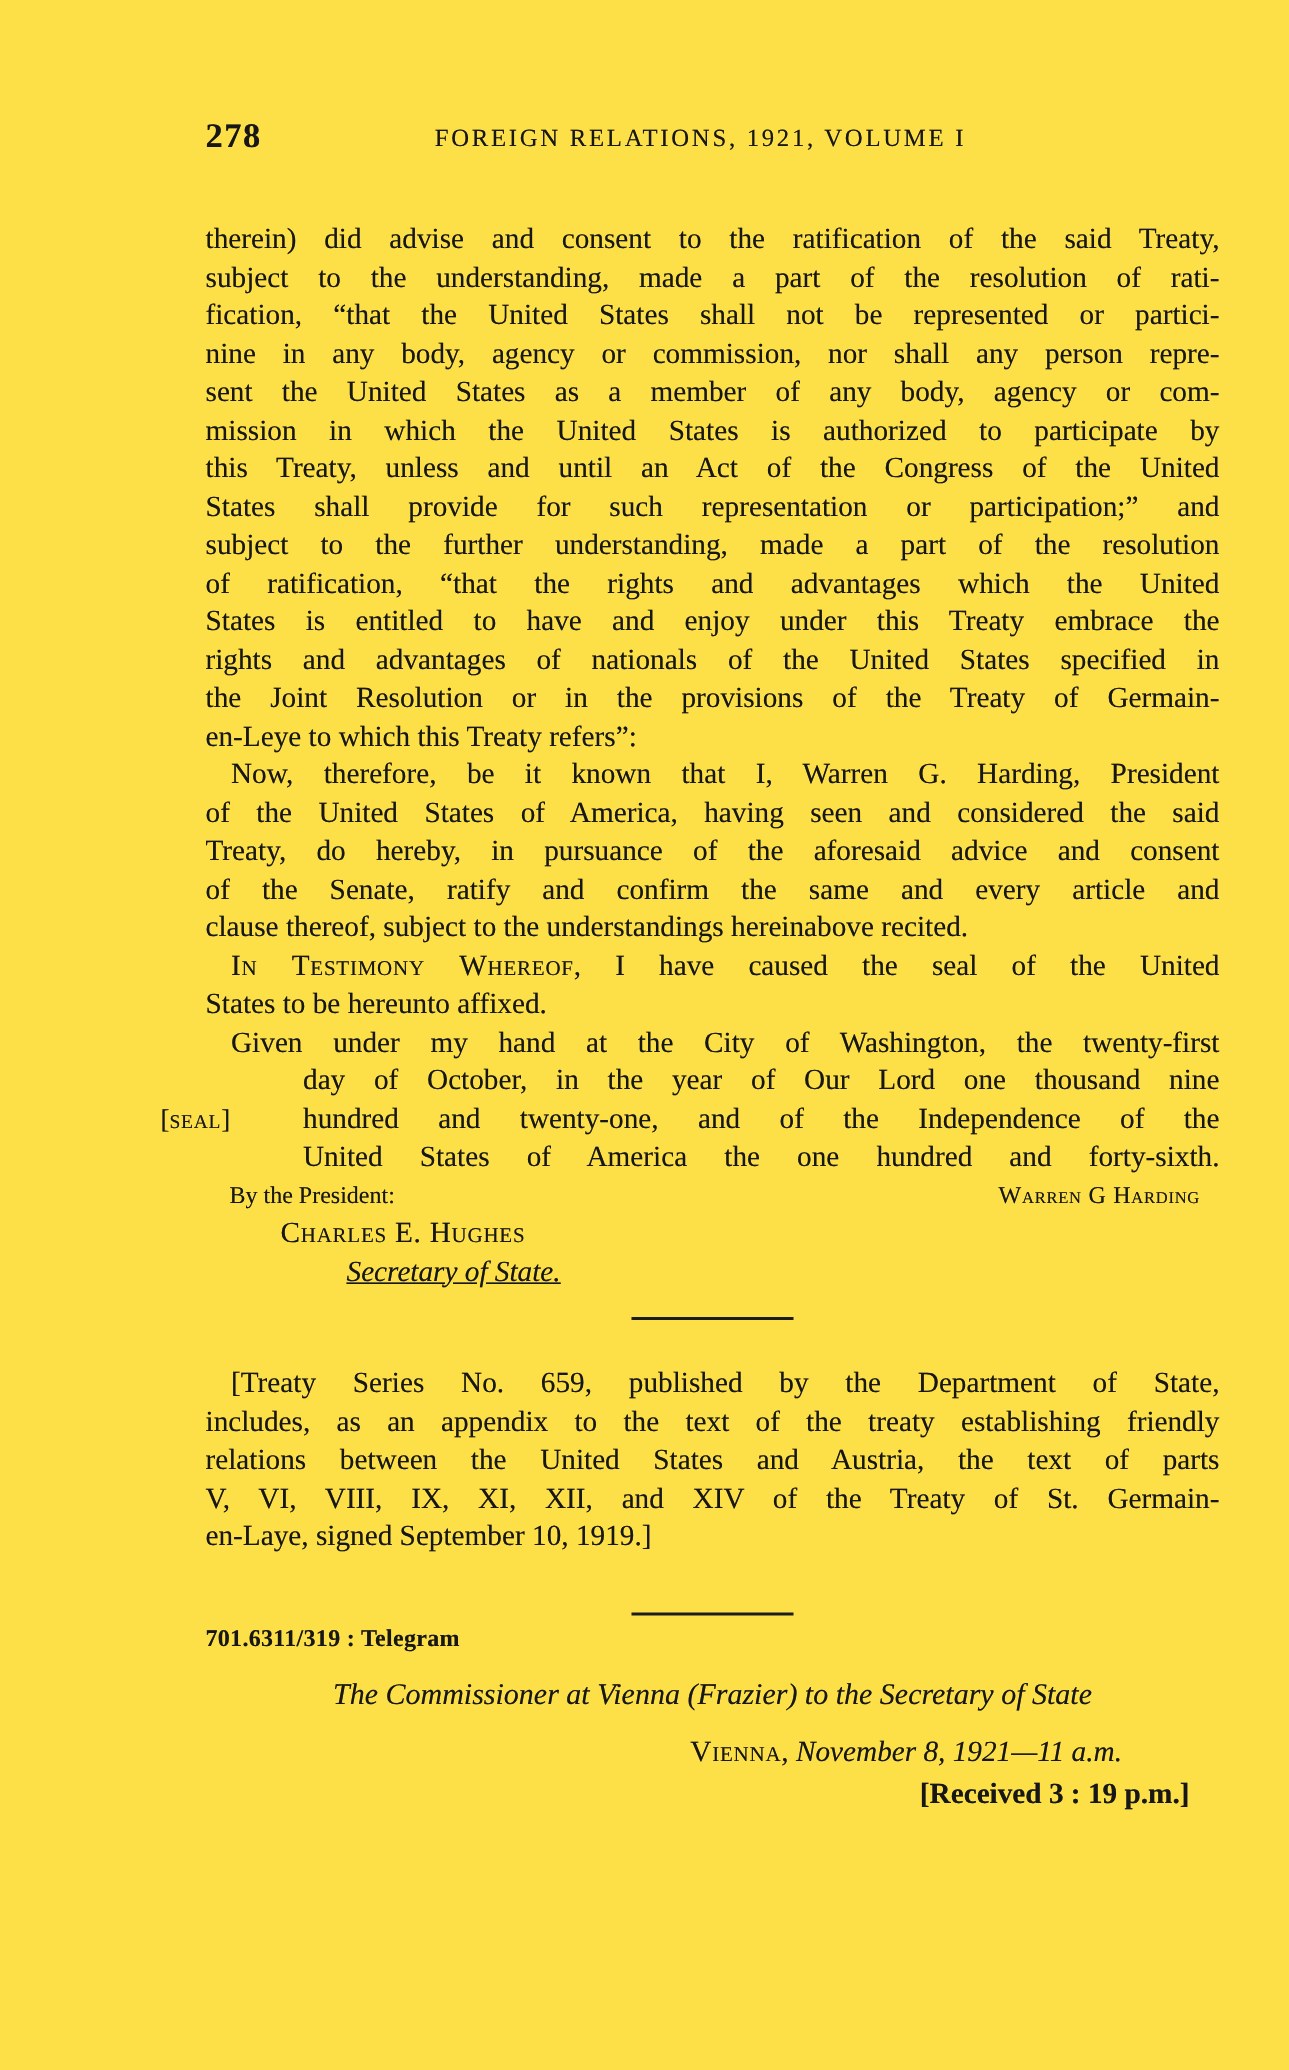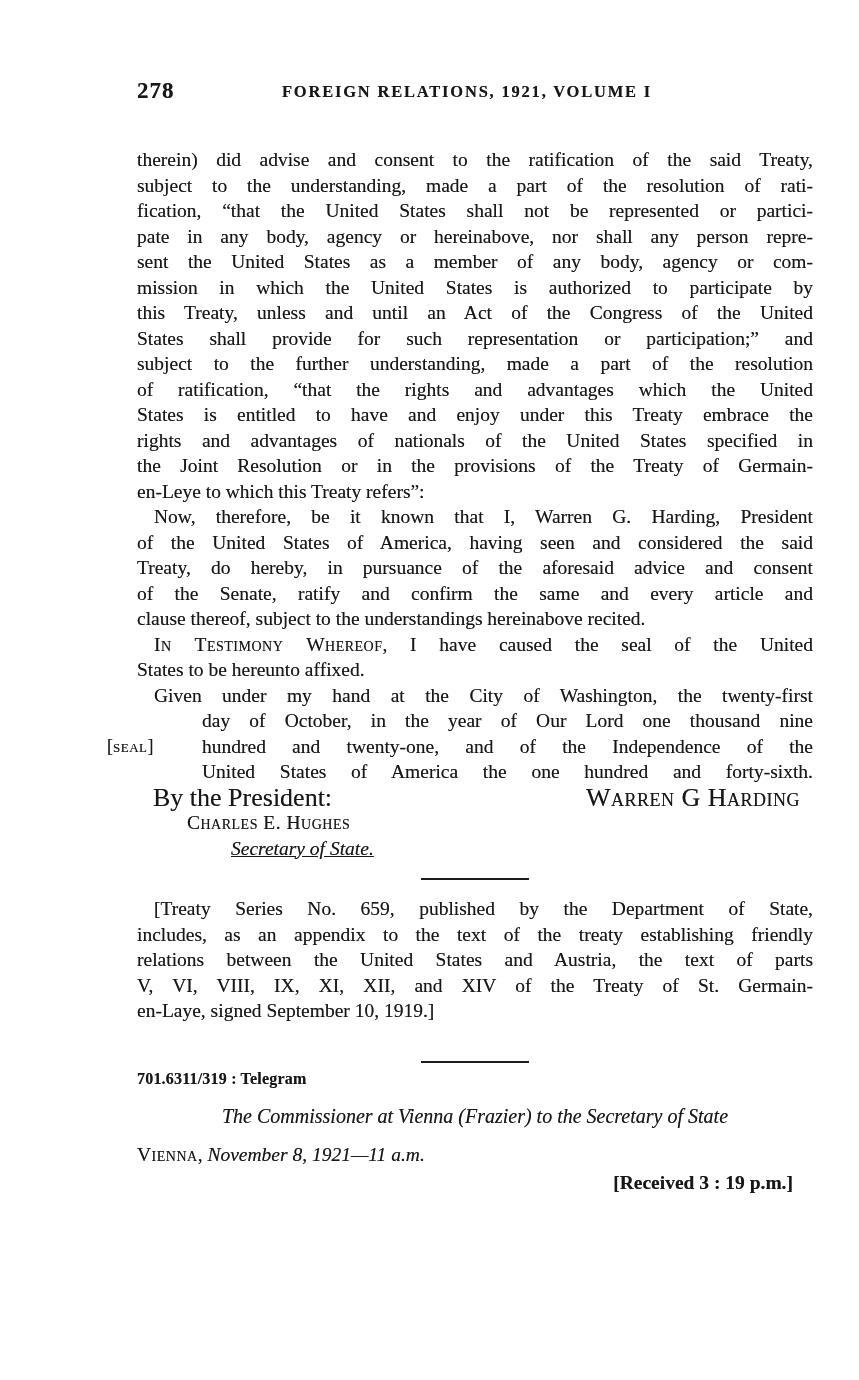--- a/index.html
+++ b/index.html
@@ -1,83 +1,83 @@
 <!DOCTYPE html>
 <html><head>
 <meta charset="utf-8">
 <style>
   html,body{margin:0;padding:0;background:#e8e6e1;}
   .page{
     position:relative;
     width:859px;height:1380px;
     margin:0 auto;
-    background:#ffffff;
+    background:#fde047;
     box-sizing:border-box;
     padding:78px 46px 0 137px;
     font-family:"Liberation Serif","DejaVu Serif",serif;
     color:#171717;
     text-shadow:0 0 0.4px rgba(20,20,20,.55);
     overflow:hidden;
   }
   .hdr{position:relative;height:30px;}
   .pageno{font-size:23px;font-weight:700;letter-spacing:1px;}
   .runtitle{
     position:absolute;left:0;right:16px;top:4px;
     text-align:center;
-    font-size:16.5px;font-weight:700;letter-spacing:1.8px;
+    font-size:16.5px;font-weight:400;letter-spacing:1.8px;
   }
   .ln{
     font-size:19.5px;line-height:25.5px;
     text-align:left;
   }
   .ln.j{text-align:justify;text-align-last:justify;}
   .sc{font-variant:small-caps;letter-spacing:.5px;}
   .it{font-style:italic;}
   .indent-first .ln:first-child{text-indent:17px;}
   .indent{text-indent:17px;}
   .p1{margin-top:39px;}
   .seal-wrap{position:relative;}
   .seal-inner{position:relative;margin-left:65px;}
   .seal-tag{
     position:absolute;left:-95px;top:25.5px;
     font-size:18px;line-height:25.5px;
     text-indent:0;
   }
   .sig-row{
     display:flex;justify-content:space-between;
-    font-size:26px;line-height:25.5px;
+    font-size:16px;line-height:25.5px;
     padding-left:16px;padding-right:13px;
   }
   .hughes{font-size:19.5px;line-height:25.5px;margin-left:50px;}
   .sectitle{font-size:19.5px;line-height:25.5px;margin-left:94px;font-style:italic;text-decoration:underline;}
   .rule{width:108px;height:2px;background:#1c1c1c;border:0;margin:0 auto;}
   .rule1{margin-top:17px;}
   .rule2{margin-top:37px;}
-  .note{margin-top:16px;}
+  .note{margin-top:30px;}
   .fileref{margin-top:7px;font-size:16px;font-weight:700;line-height:18px;letter-spacing:.2px;}
   .docheading{margin-top:15px;text-align:center;font-style:italic;font-size:20px;line-height:26px;}
-  .dateline{margin-top:13px;padding-right:65px;font-size:19.5px;line-height:26px;}
+  .dateline{margin-top:13px;text-align:right;padding-right:65px;font-size:19.5px;line-height:26px;}
   .received{margin-top:2px;text-align:right;padding-right:20px;font-size:19.5px;line-height:26px;font-weight:bold;}
   .p205{margin-top:3px;}
 </style>
 </head>
 <body>
 
 <div class="page">
 
   <div class="hdr">
     <span class="pageno">278</span>
     <span class="runtitle">FOREIGN RELATIONS, 1921, VOLUME I</span>
   </div>
 
   <div class="p1">
       <div class="ln j">therein) did advise and consent to the ratification of the said Treaty,</div>
       <div class="ln j">subject to the understanding, made a part of the resolution of rati-</div>
       <div class="ln j">fication, “that the United States shall not be represented or partici-</div>
-      <div class="ln j">pate in any body, agency or hereinabove, nor shall any person repre-</div>
+      <div class="ln j">nine in any body, agency or commission, nor shall any person repre-</div>
       <div class="ln j">sent the United States as a member of any body, agency or com-</div>
       <div class="ln j">mission in which the United States is authorized to participate by</div>
       <div class="ln j">this Treaty, unless and until an Act of the Congress of the United</div>
       <div class="ln j">States shall provide for such representation or participation;” and</div>
       <div class="ln j">subject to the further understanding, made a part of the resolution</div>
       <div class="ln j">of ratification, “that the rights and advantages which the United</div>
       <div class="ln j">States is entitled to have and enjoy under this Treaty embrace the</div>
       <div class="ln j">rights and advantages of nationals of the United States specified in</div>
       <div class="ln j">the Joint Resolution or in the provisions of the Treaty of Germain-</div>
       <div class="ln">en-Leye to which this Treaty refers”:</div>

